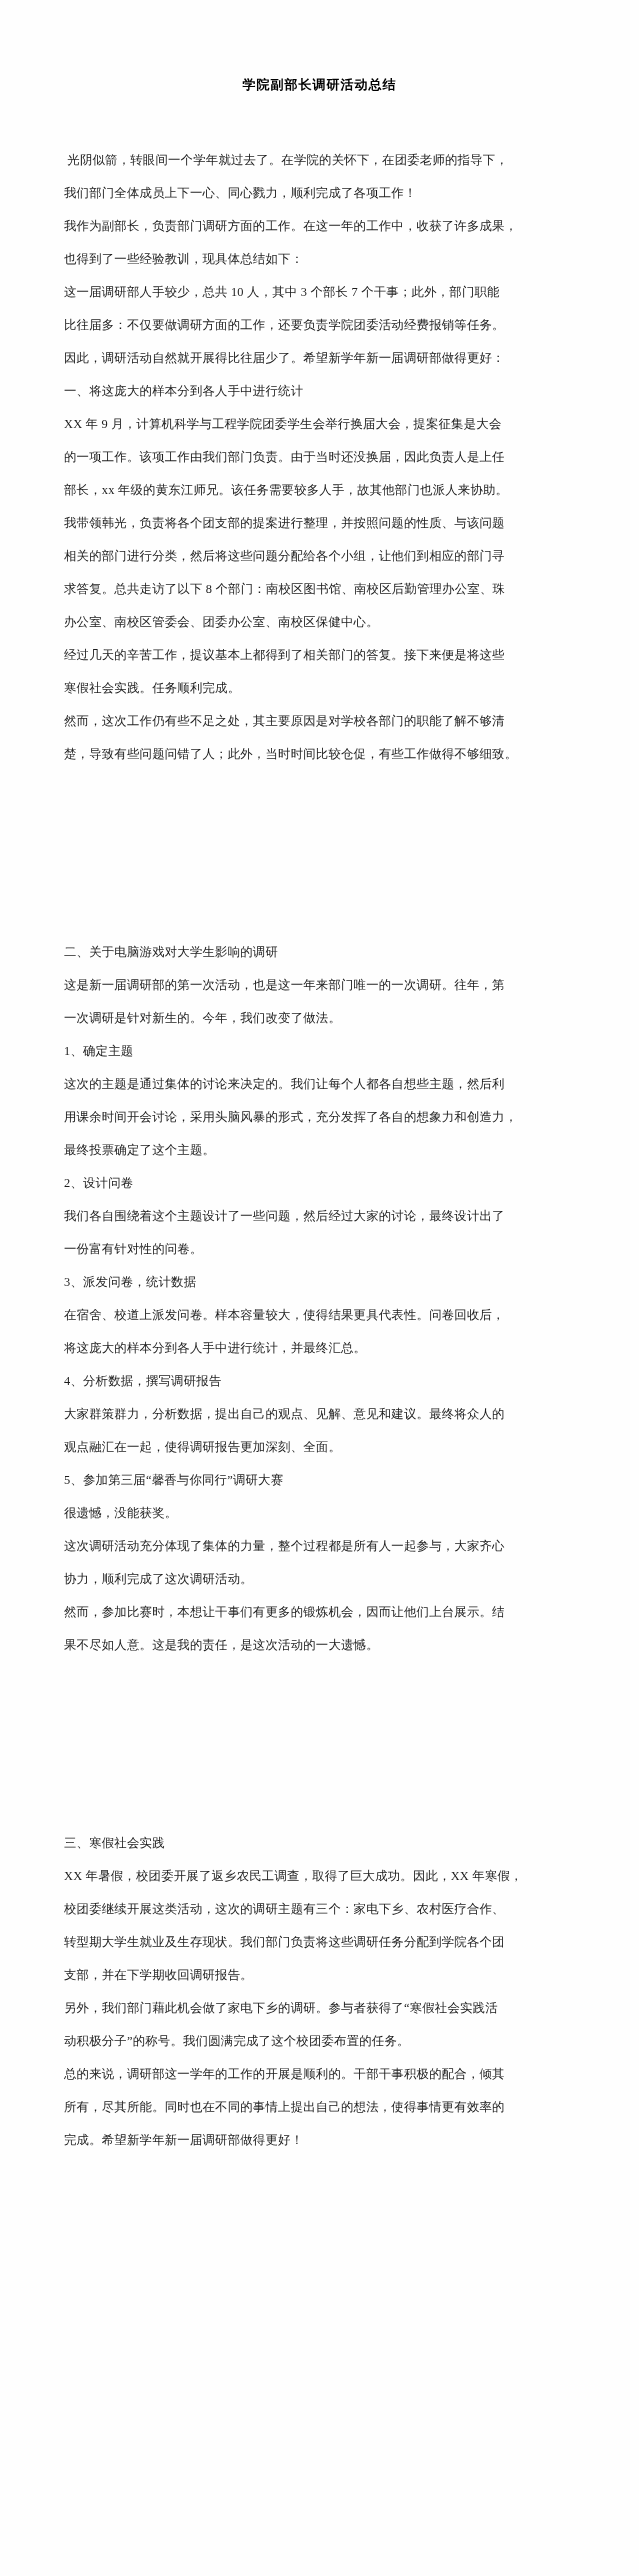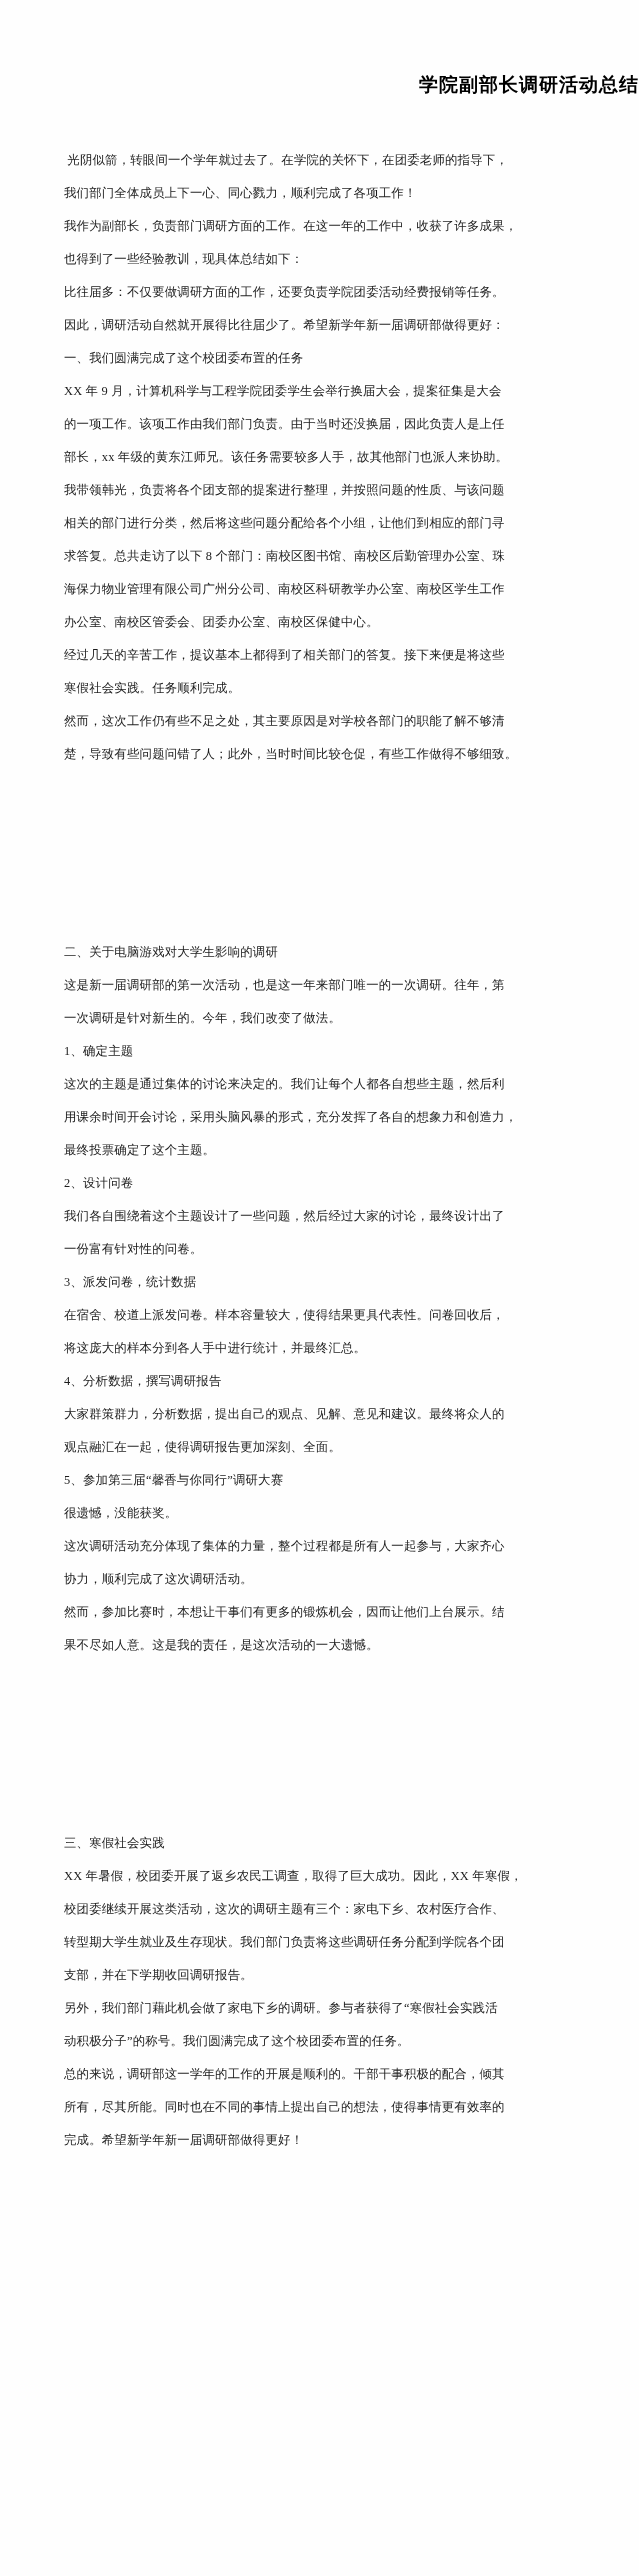--- a/index.html
+++ b/index.html
@@ -15,24 +15,24 @@
     width: 639px;
     height: 2711px;
     margin: 0 auto;
     background: #fefefe;
     color: #1c1c1c;
     overflow: hidden;
   }
   .doc-title {
     padding-top: 67px;
     line-height: 36px;
-    font-size: 19px;
+    font-size: 13px;
     font-weight: bold;
     letter-spacing: 1px;
-    text-align: right;
+    text-align: center;
     color: #000000;
     white-space: pre;
   }
   .doc-body {
     padding-top: 41px;
     padding-left: 64px;
     width: 447px;
   }
   .line {
     min-height: 33px;
@@ -48,30 +48,30 @@
 </head>
 <body>
 
 <div class="page">
   <div class="doc-title">学院副部长调研活动总结</div>
   <div class="doc-body">
       <div class="line"> 光阴似箭，转眼间一个学年就过去了。在学院的关怀下，在团委老师的指导下，</div>
       <div class="line">我们部门全体成员上下一心、同心戮力，顺利完成了各项工作！</div>
       <div class="line">我作为副部长，负责部门调研方面的工作。在这一年的工作中，收获了许多成果，</div>
       <div class="line">也得到了一些经验教训，现具体总结如下：</div>
+      <div class="line">这一届调研部人手较少，总共 10 人，其中 3 个部长 7 个干事；此外，部门职能</div>
       <div class="line">比往届多：不仅要做调研方面的工作，还要负责学院团委活动经费报销等任务。</div>
       <div class="line">因此，调研活动自然就开展得比往届少了。希望新学年新一届调研部做得更好：</div>
-      <div class="line">一、我们圆满完成了这个校团委布置的任务</div>
+      <div class="line">一、将这庞大的样本分到各人手中进行统计</div>
       <div class="line">XX 年 9 月，计算机科学与工程学院团委学生会举行换届大会，提案征集是大会</div>
       <div class="line">的一项工作。该项工作由我们部门负责。由于当时还没换届，因此负责人是上任</div>
       <div class="line">部长，xx 年级的黄东江师兄。该任务需要较多人手，故其他部门也派人来协助。</div>
       <div class="line">我带领韩光，负责将各个团支部的提案进行整理，并按照问题的性质、与该问题</div>
       <div class="line">相关的部门进行分类，然后将这些问题分配给各个小组，让他们到相应的部门寻</div>
       <div class="line">求答复。总共走访了以下 8 个部门：南校区图书馆、南校区后勤管理办公室、珠</div>
-      <div class="line">海保力物业管理有限公司广州分公司、南校区科研教学办公室、南校区学生工作</div>
       <div class="line">办公室、南校区管委会、团委办公室、南校区保健中心。</div>
       <div class="line">经过几天的辛苦工作，提议基本上都得到了相关部门的答复。接下来便是将这些</div>
       <div class="line">寒假社会实践。任务顺利完成。</div>
       <div class="line">然而，这次工作仍有些不足之处，其主要原因是对学校各部门的职能了解不够清</div>
       <div class="line">楚，导致有些问题问错了人；此外，当时时间比较仓促，有些工作做得不够细致。</div>
       <div class="line blank"></div>
       <div class="line blank"></div>
       <div class="line blank"></div>
       <div class="line blank"></div>
       <div class="line blank"></div>

